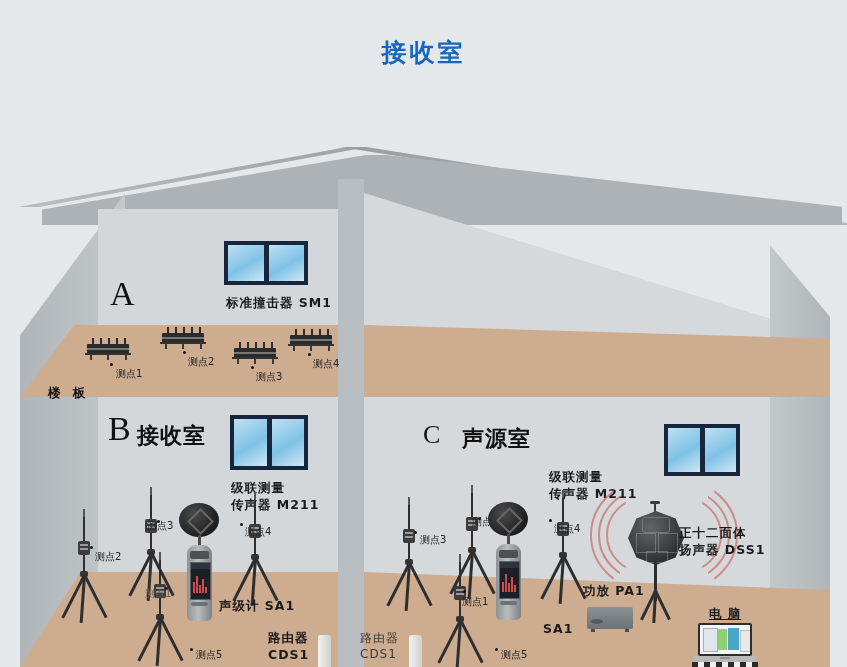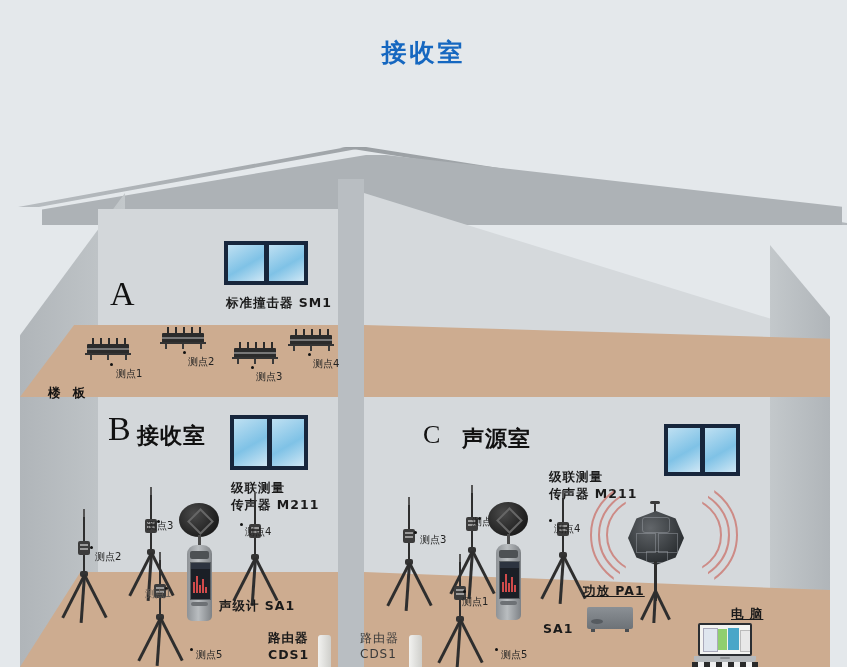--- a/index.html
+++ b/index.html
@@ -434,28 +434,32 @@
         <div class="facet" style="left:14px;top:6px;width:26px;height:14px;border-radius:3px;"></div>
         <div class="facet" style="left:8px;top:22px;width:18px;height:18px;"></div>
         <div class="facet" style="left:30px;top:22px;width:18px;height:18px;"></div>
         <div class="facet" style="left:18px;top:40px;width:20px;height:10px;"></div>
       </div>
       <div class="stand"></div>
       <div class="leg" style="transform:rotate(26deg)"></div>
       <div class="leg" style="transform:rotate(-26deg)"></div>
       <div class="leg" style="transform:rotate(3deg)"></div>
     </div>
-
-    <div class="lab" style="left:583px;top:448px;text-decoration:underline;">功放 PA1</div>
+    <div class="lab" style="left:679px;top:390px;">
+      <div>正十二面体</div>
+      <div>扬声器 DSS1</div>
+    </div>
+
+    <div class="lab" style="left:583px;top:448px;">功放 PA1</div>
     <div class="amp" style="left:587px;top:472px;">
       <div class="ft" style="left:4px"></div>
         <div class="ft" style="left:38px"></div>
     </div>
 
-    <div class="lab" style="left:731px;top:471px;text-decoration:underline;">电 脑</div>
+    <div class="lab" style="left:709px;top:471px;text-decoration:underline;">电 脑</div>
     <div class="lap" style="left:694px;top:488px;">
       <div class="scr">
           <div class="in">
         <div class="g1"></div>
             <div class="g2"></div>
             <div class="g3"></div>
             <div class="g4"></div>
       </div>
         </div>
       <div class="kb"></div>

